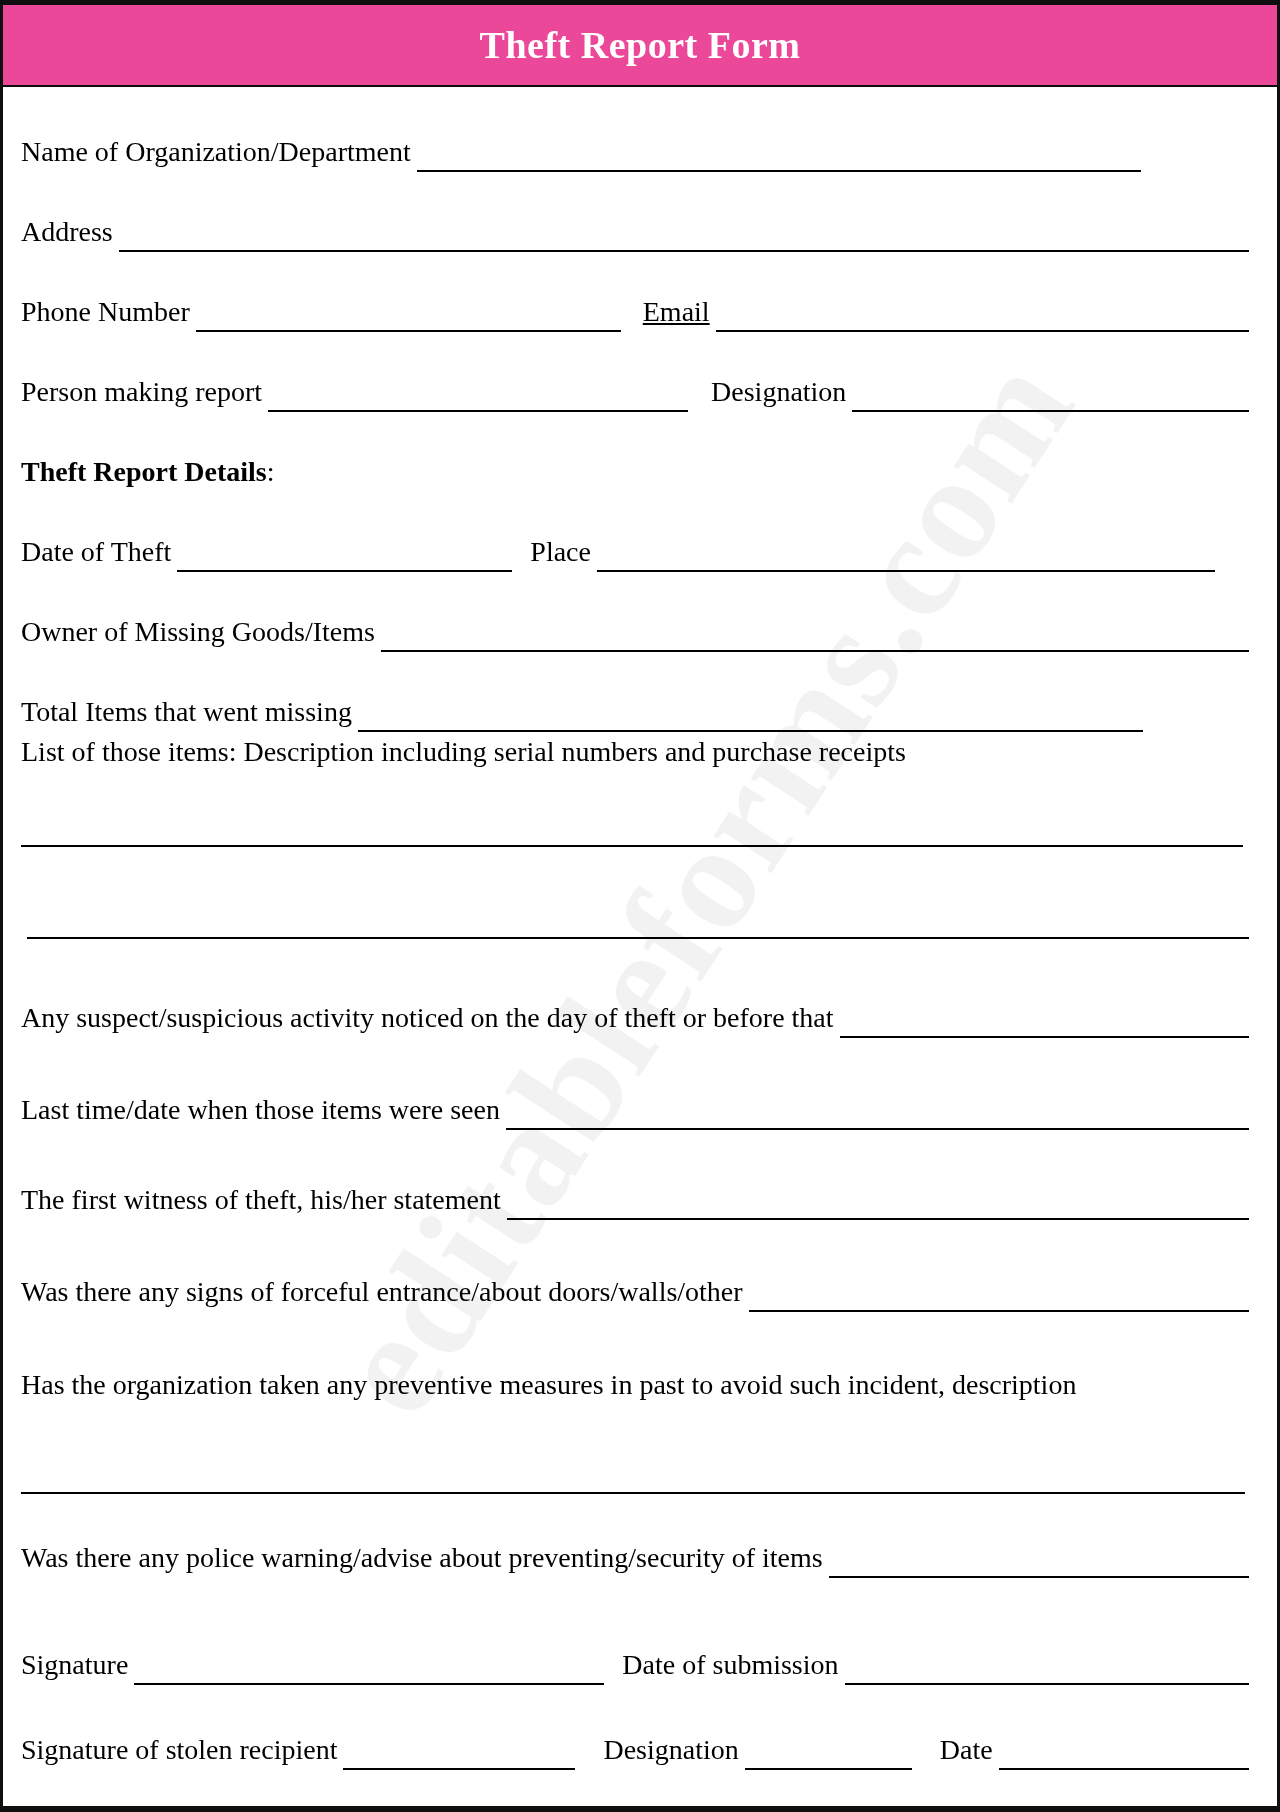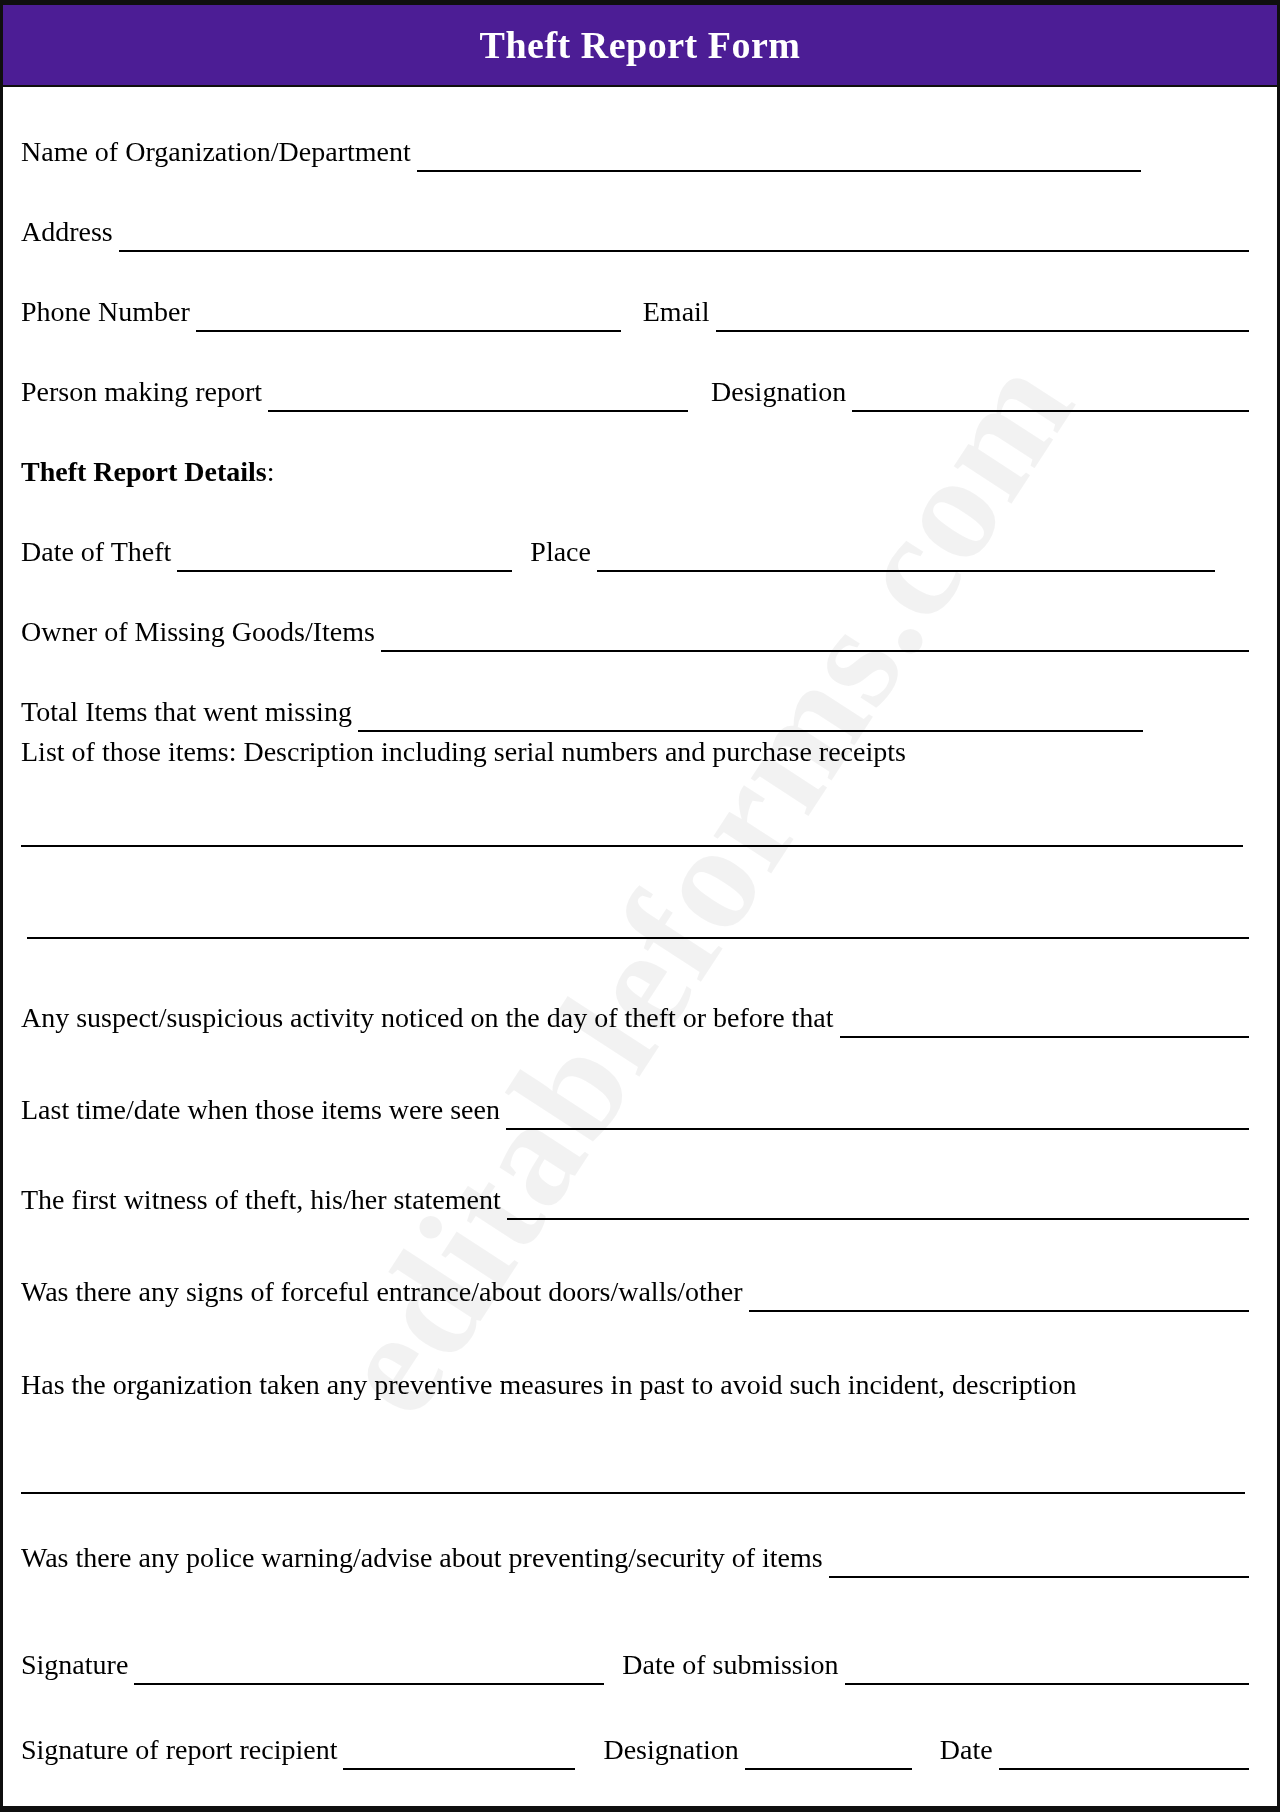--- a/index.html
+++ b/index.html
@@ -12,21 +12,21 @@
     border: 3px solid #0f0f0f;
     border-top-width: 5px;
     border-bottom-width: 6px;
     font-family: "Liberation Serif", "DejaVu Serif", serif;
     overflow: hidden;
   }
   .titlebar {
     position: absolute;
     top: 0; left: 0; right: 0;
     height: 80px;
-    background: #4c1d95;
+    background: #ec4899;
     border-bottom: 2px solid #0f0f0f;
     display: flex;
     align-items: center;
     justify-content: center;
     z-index: 2;
   }
   .titlebar h1 {
     margin: 0;
     color: #ffffff;
     font-size: 38px;
@@ -69,21 +69,21 @@
   }
   .gap  { margin-left: 6px; }
   .grow { flex: 1 1 auto; }
   .w425 { width: 425px; }
   .w420 { width: 420px; }
   .w335 { width: 335px; }
   .w470 { width: 470px; }
   .w232 { width: 232px; }
   .w167 { width: 167px; }
   .ml18 { margin-left: 18px; }
-  .ml22 { margin-left: 22px; }
+  .ml22 { margin-left: 22px; text-decoration: underline; }
   .ml23 { margin-left: 23px; }
   .ml28 { margin-left: 28px; }
   .mr108 { margin-right: 108px; }
   .mr106 { margin-right: 106px; }
   .mr34  { margin-right: 34px; }
   .hr {
     position: absolute;
     left: 18px;
     border-top: 2px solid #000000;
     height: 0;
@@ -189,21 +189,21 @@
   </div>
 
   <div class="row" style="top:1643px">
     <span class="lbl">Signature</span>
     <span class="line gap w470"></span>
     <span class="lbl ml18">Date of submission</span>
     <span class="line gap grow"></span>
   </div>
 
   <div class="row" style="top:1728px">
-    <span class="lbl">Signature of report recipient</span>
+    <span class="lbl">Signature of stolen recipient</span>
     <span class="line gap w232"></span>
     <span class="lbl ml28">Designation</span>
     <span class="line gap w167"></span>
     <span class="lbl ml28">Date</span>
     <span class="line gap grow"></span>
   </div>
 
 </div>
 
 </body></html>

